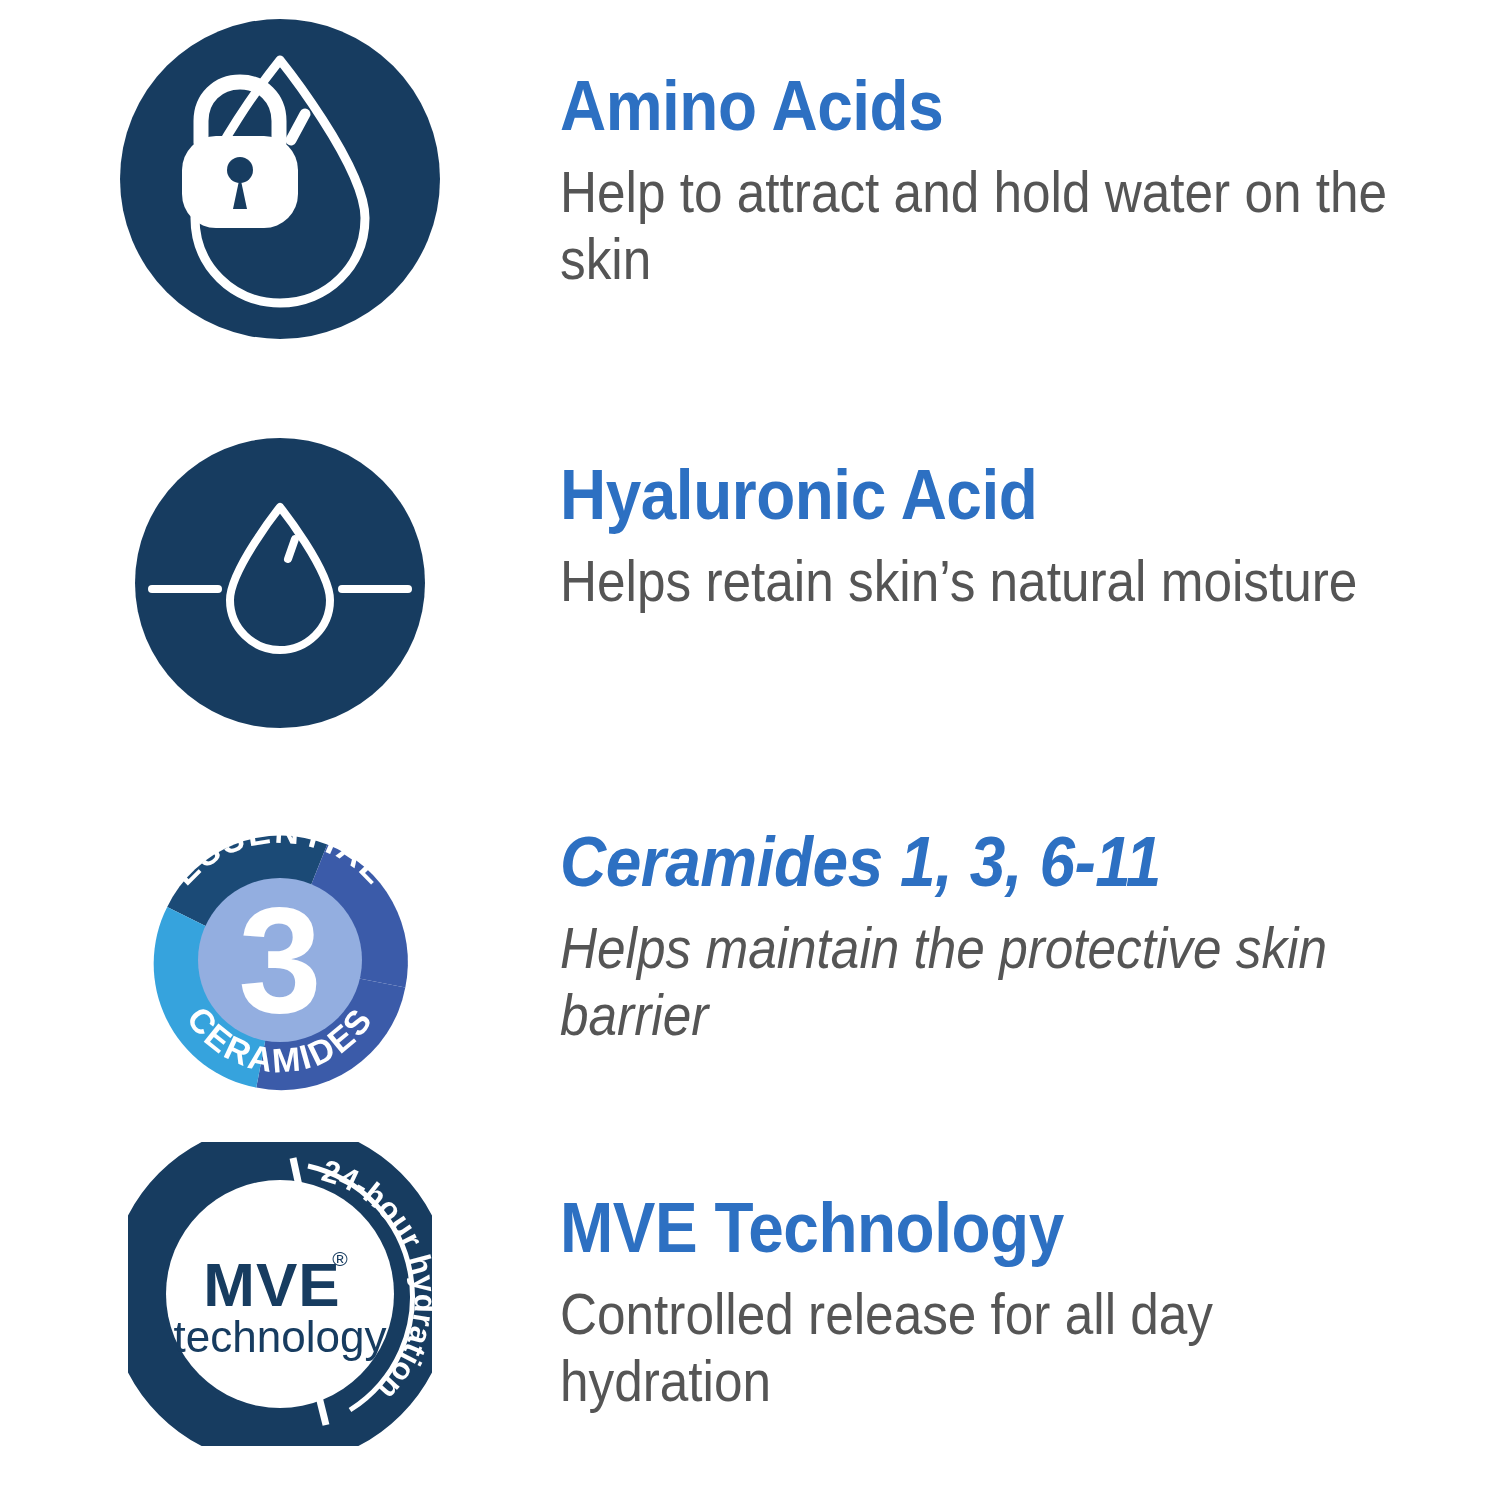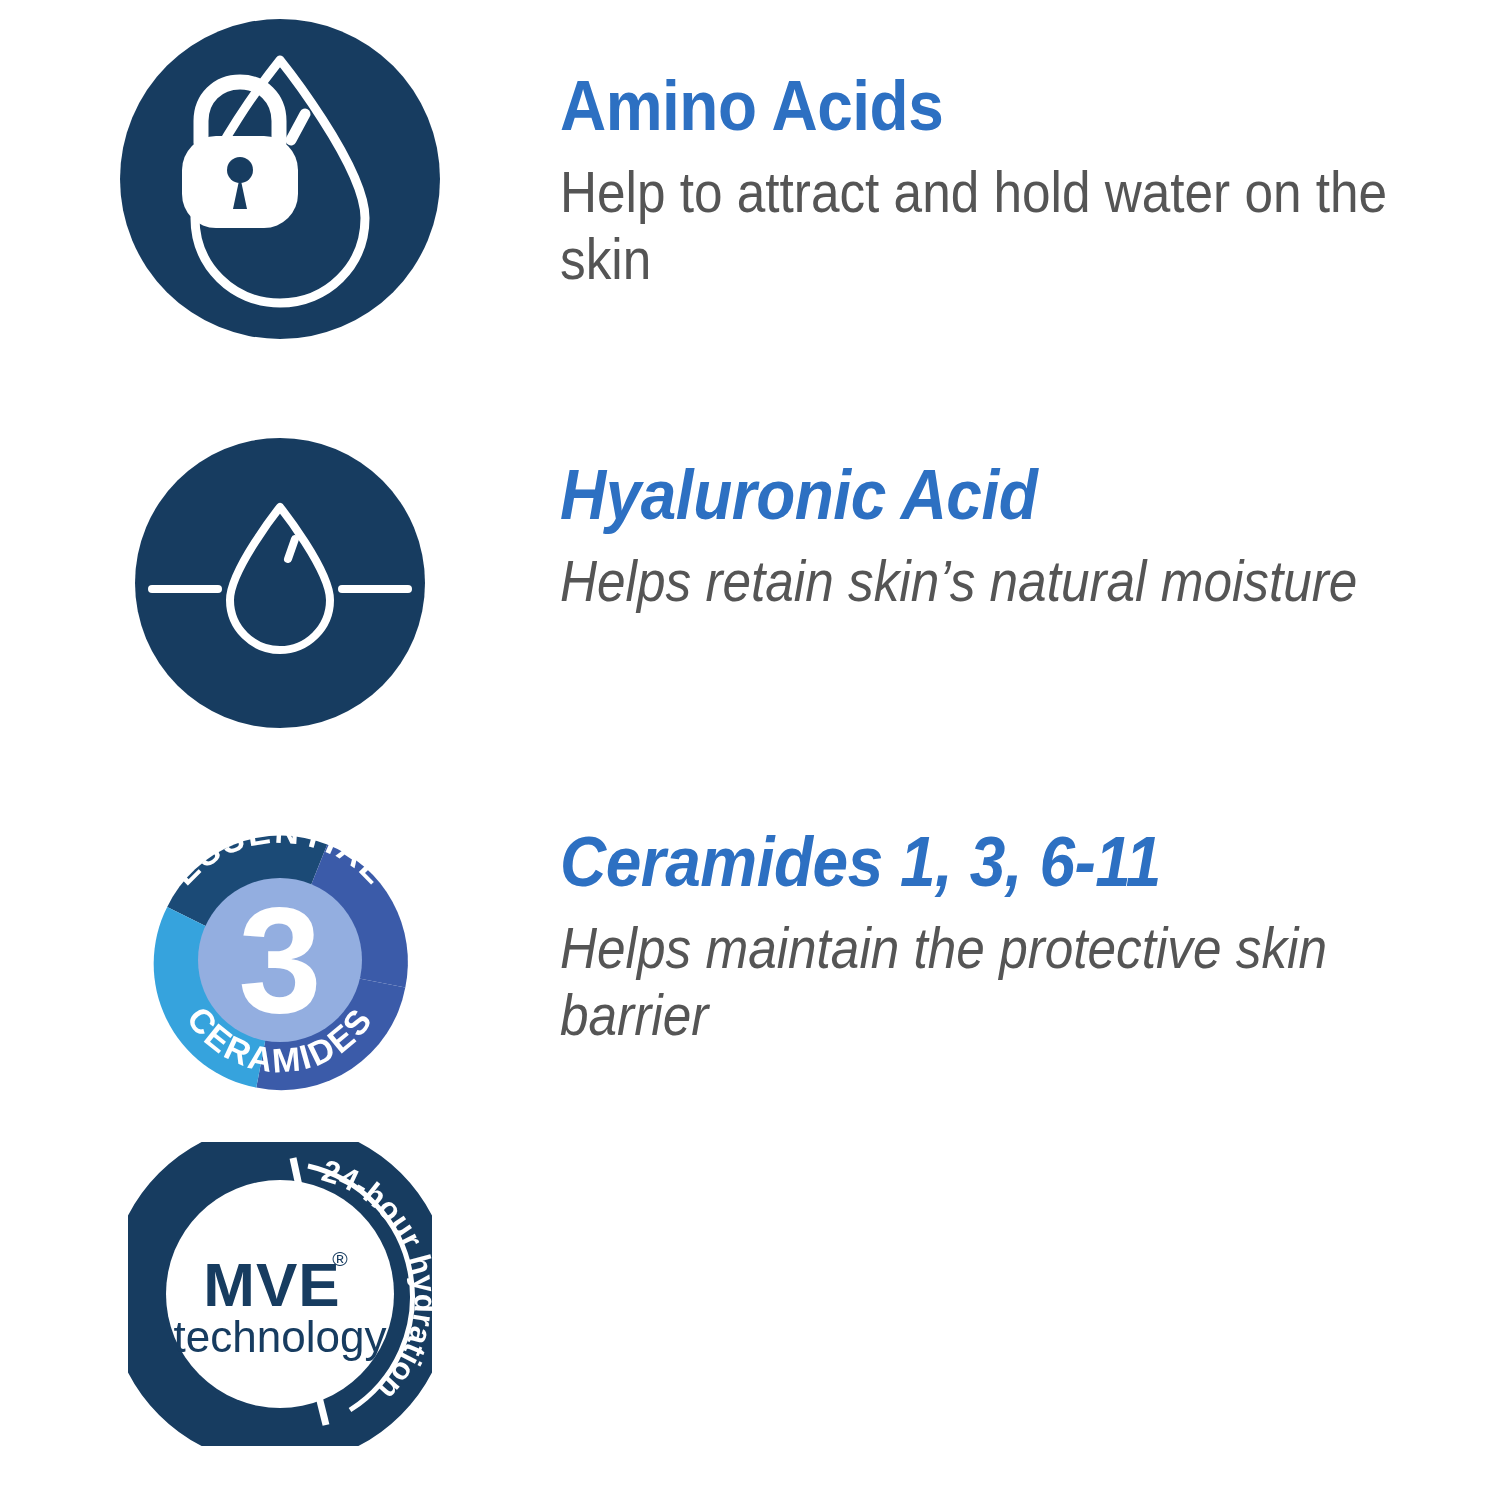--- a/index.html
+++ b/index.html
@@ -65,21 +65,21 @@
     max-width: 1040px;
   }
 
   
   #row-amino      { top: 18px;   }
   #row-hyaluronic { top: 437px;  }
   #row-ceramides  { top: 808px;  }
   #row-mve        { top: 1142px; }
 
   #row-amino      .text-cell { padding-top: 52px; }
-  #row-hyaluronic .text-cell { padding-top: 22px; font-style: italic; }
+  #row-hyaluronic .text-cell { padding-top: 22px; }
   #row-ceramides  .text-cell { padding-top: 18px; font-style: italic; }
   #row-mve        .text-cell { padding-top: 50px; }
 
   .icon-svg { display: block; }
 </style>
 </head>
 <body>
 
 <div class="sheet">
 
@@ -181,15 +181,19 @@
           <textPath href="#mveArc" startOffset="50%" text-anchor="middle">24-hour hydration</textPath>
         </text>
 
         <circle cx="152" cy="152" r="114" fill="#ffffff"></circle>
 
         <text x="144" y="142" text-anchor="middle" dominant-baseline="central" font-family="Liberation Sans, sans-serif" font-size="62" font-weight="bold" fill="#173c60" letter-spacing="1">MVE</text>
         <text x="212" y="116" text-anchor="middle" dominant-baseline="central" font-family="Liberation Sans, sans-serif" font-size="21" fill="#173c60">®</text>
         <text x="152" y="194" text-anchor="middle" dominant-baseline="central" font-family="Liberation Sans, sans-serif" font-size="44" fill="#173c60">technology</text>
       </svg>
     </div>
+    <div class="text-cell">
+      <h2 class="feature-title">MVE Technology</h2>
+      <p class="feature-desc">Controlled release for all day hydration</p>
+    </div>
   </div>
 
 </div>
 
 </body></html>

